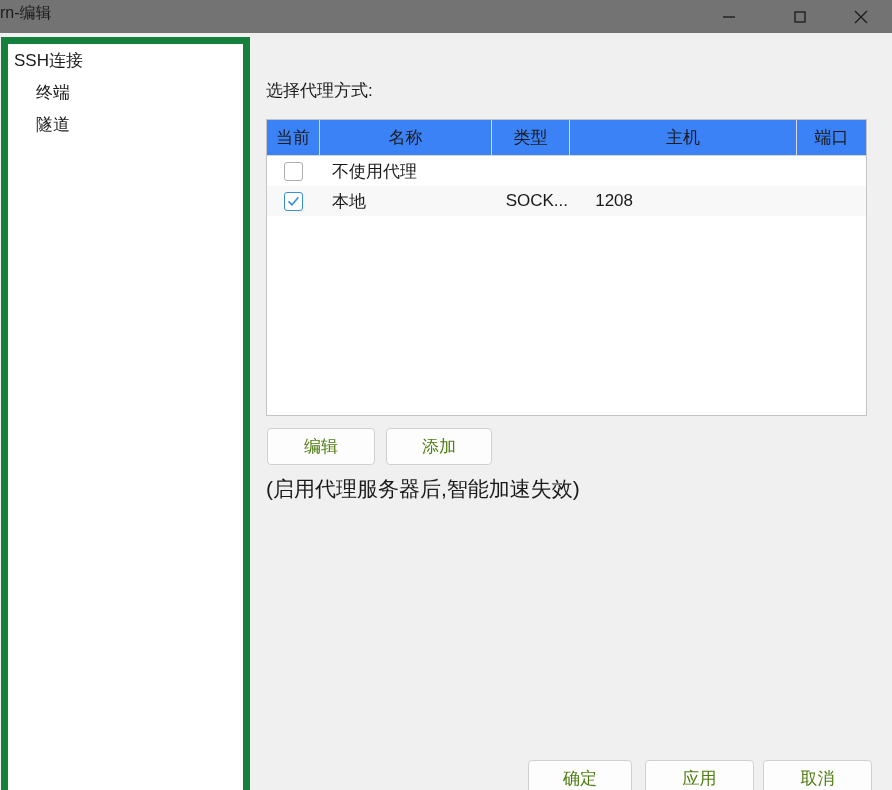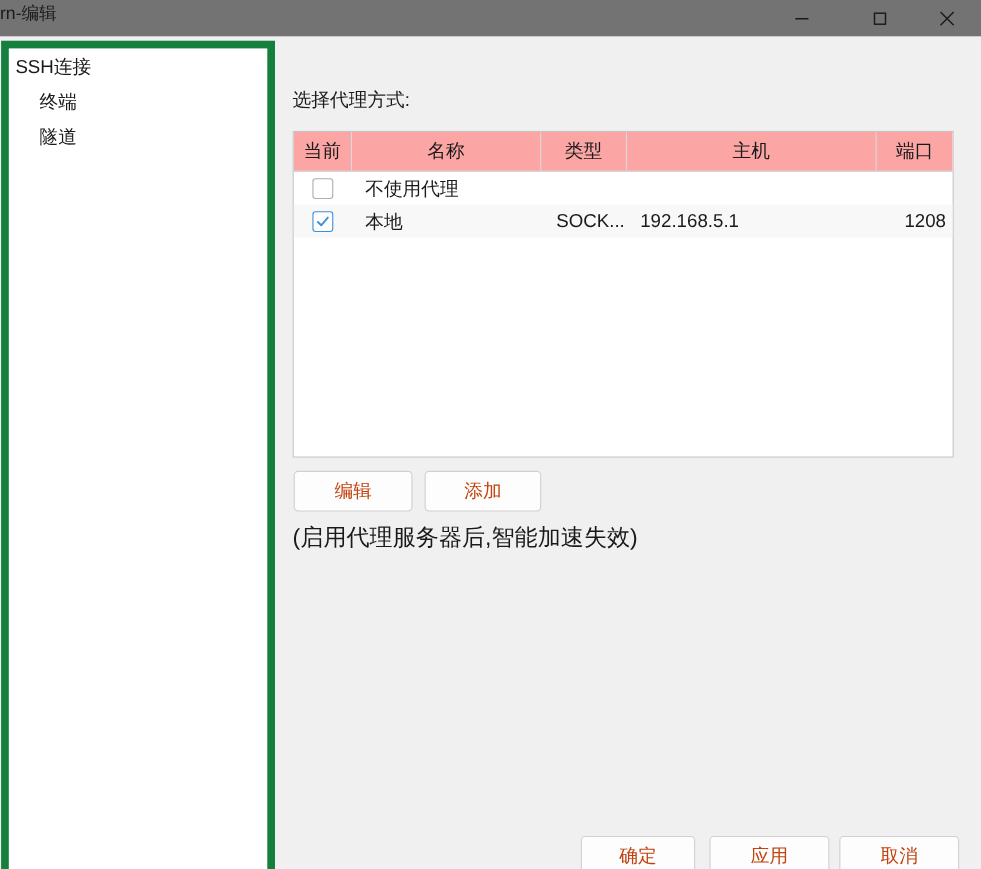--- a/index.html
+++ b/index.html
@@ -93,21 +93,21 @@
     width: 601px; height: 297px;
     background: #ffffff;
     border: 1px solid #c4c4c4;
     box-sizing: border-box;
     overflow: hidden;
   }
   #table-head {
     display: flex;
     height: 36px;
     border-bottom: 1px solid #d4d4d4;
-    background: #fca5a5;
+    background: #3b82f6;
     box-sizing: border-box;
   }
   #table-head .th {
     display: flex;
     align-items: center;
     justify-content: center;
     font-size: 17px;
     color: #1a1a1a;
     border-right: 1px solid #d9d9d9;
     box-sizing: border-box;
@@ -164,21 +164,21 @@
     height: 37px;
     background: #fdfdfd;
     border: 1px solid #d0d0d0;
     border-radius: 4px;
     box-sizing: border-box;
     display: flex;
     align-items: center;
     justify-content: center;
     font-size: 17px;
     font-family: "Liberation Sans", "DejaVu Sans", sans-serif;
-    color: #c2410c;
+    color: #4d7c0f;
     cursor: default;
     white-space: nowrap;
     padding: 0;
   }
   #btn-edit   { left: 267px; top: 428px; width: 108px; }
   #btn-add    { left: 386px; top: 428px; width: 106px; }
   #btn-delete { left: 503px; top: 428px; width: 109px; }
 
   #proxy-note {
     position: absolute;
@@ -264,21 +264,20 @@
     <div class="trow alt">
       <div class="td col-current">
         <div class="checkbox on">
           <svg width="13" height="13" viewBox="0 0 13 13">
             <polyline points="2,6.8 5,9.8 11,2.8" fill="none" stroke="#3a8fdd" stroke-width="1.7" stroke-linecap="round" stroke-linejoin="round"></polyline>
           </svg>
         </div>
       </div>
       <div class="td col-name">本地</div>
       <div class="td col-type">SOCK...</div>
-      <div class="td col-host">192.168.5.1</div>
       <div class="td col-port">1208</div>
     </div>
   </div>
 
   <button class="btn" id="btn-edit">编辑</button>
   <button class="btn" id="btn-add">添加</button>
 
   <div id="proxy-note">(启用代理服务器后,智能加速失效)</div>
 
   <button class="btn" id="btn-ok">确定</button>

